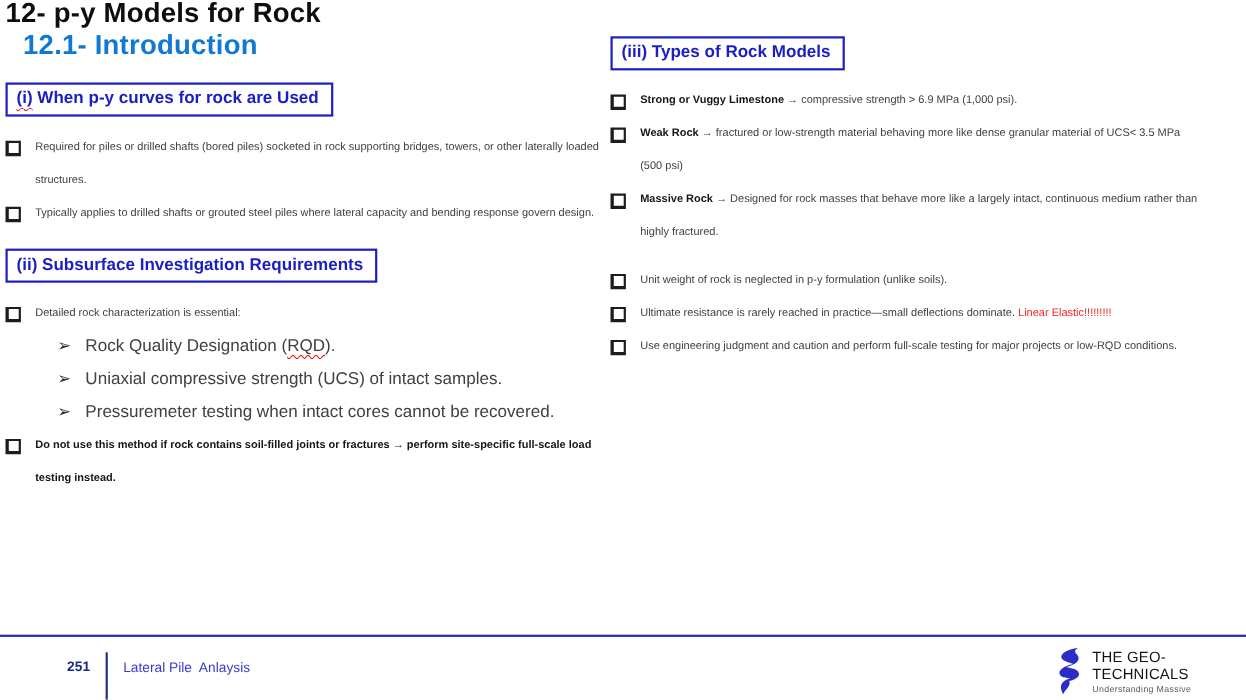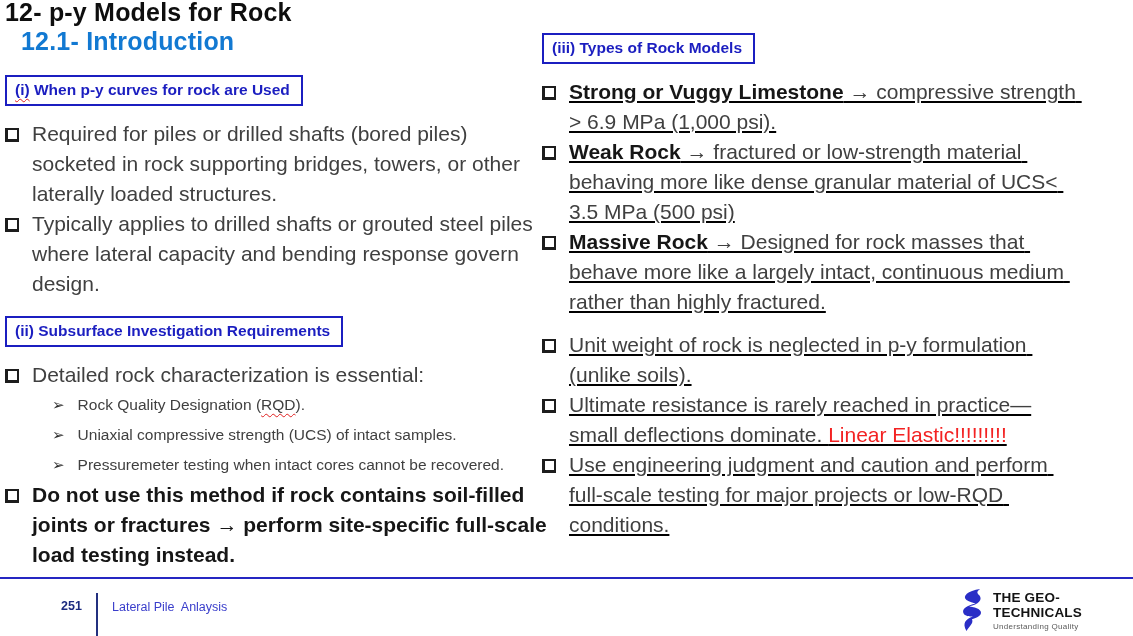--- a/index.html
+++ b/index.html
@@ -6,44 +6,44 @@
   body{width:1133px;height:636px;overflow:hidden;font-family:"Liberation Sans",sans-serif;position:relative;}
   .slide{position:absolute;inset:0;background:#fff;border-radius:29px;}
   [data-bind]{white-space:pre-wrap;}
 
   
   .title{position:absolute;left:5px;top:-2px;font-size:25px;font-weight:800;color:#0e0e0e;letter-spacing:.2px;}
   .subtitle{position:absolute;left:21px;top:27px;font-size:25px;font-weight:800;color:#1279d2;letter-spacing:.2px;}
 
   
   .col-left{position:absolute;left:5px;top:75px;width:543px;}
-  .col-right{position:absolute;left:542px;top:33px;width:538px;text-decoration:underline;}
+  .col-right{position:absolute;left:555px;top:33px;width:538px;}
 
   
   .secbox{display:inline-block;border:2px solid #1b1ec0;color:#1b1ec0;font-weight:700;font-size:15.5px;padding:4px 11px 5px 8px;background:#fff;}
   .squiggle{text-decoration:underline wavy #e02020;text-decoration-thickness:1px;text-underline-offset:3px;}
 
   
   .list{margin:13px 0 0 0;}
-  .li{display:flex;gap:13px;font-size:21px;line-height:30px;color:#404040;}
+  .li{display:flex;gap:13px;font-size:10px;line-height:30px;color:#404040;}
   .li .marker{flex:0 0 auto;width:9px;height:9px;border:2px solid #1d1d1d;border-left-width:3px;border-bottom-width:3px;margin-top:9px;}
   .li.bold, .li .b{font-weight:700;color:#161616;}
   .sub{display:flex;gap:13px;padding-left:47px;font-size:15.5px;line-height:30px;color:#404040;}
   .sub .arrow{flex:0 0 auto;color:#2e2e2e;font-size:15px;line-height:30px;}
   .red{color:#f32222;}
   .mt{margin-top:17px;}
 
   
   .footer-line{position:absolute;left:0;top:577px;width:1133px;height:2px;background:#2526c2;}
   .page-num{position:absolute;left:61px;top:599px;font-size:12.5px;font-weight:800;color:#1c2b80;}
   .foot-divider{position:absolute;left:96px;top:593px;width:2px;height:43px;background:#23307f;}
   .foot-text{position:absolute;left:112px;top:600px;font-size:12.5px;color:#3a3ecb;}
   .logo{position:absolute;left:958px;top:588px;display:flex;align-items:center;gap:7px;}
   .logo .mark{width:28px;height:44px;}
-  .logo .l1,.logo .l2{font-size:13.5px;font-weight:700;color:#131313;line-height:15px;letter-spacing:.2px;}
+  .logo .l1,.logo .l2{font-size:13.5px;font-weight:400;color:#131313;line-height:15px;letter-spacing:.2px;}
   .logo .tag{font-size:8px;color:#5a5a5a;margin-top:2px;letter-spacing:.3px;}
 </style>
 </head>
 <body>
 
 <div class="slide">
 
   <div class="title" data-bind="slide.title">12- p-y Models for Rock</div>
   <div class="subtitle" data-bind="slide.subtitle">12.1- Introduction</div>
 
@@ -131,17 +131,17 @@
   <div class="foot-divider"></div>
   <div class="foot-text" data-bind="footer.footer_text">Lateral Pile  Anlaysis</div>
 
   <div class="logo">
     <svg class="mark" viewBox="0 0 30 48">
       <path d="M24 1 C10 3 4 9 9 13 C12 15 17 16 19 17 C10 19 3 23 6 28 C8 31 13 31 16 31 C8 34 4 38 9 47 C12 41 17 39 15 34 C24 32 28 27 22 23 C19 21 14 21 12 20 C22 18 27 13 23 8 C21 6 19 4 24 1 Z" fill="#2a2ec6"></path>
     </svg>
     <div>
       <div class="l1" data-bind="footer.logo_line1">THE GEO-</div>
       <div class="l2" data-bind="footer.logo_line2">TECHNICALS</div>
-      <div class="tag" data-bind="footer.logo_tagline">Understanding Quality</div>
+      <div class="tag" data-bind="footer.logo_tagline">Understanding Massive</div>
     </div>
   </div>
 
 </div>
 
 </body></html>

